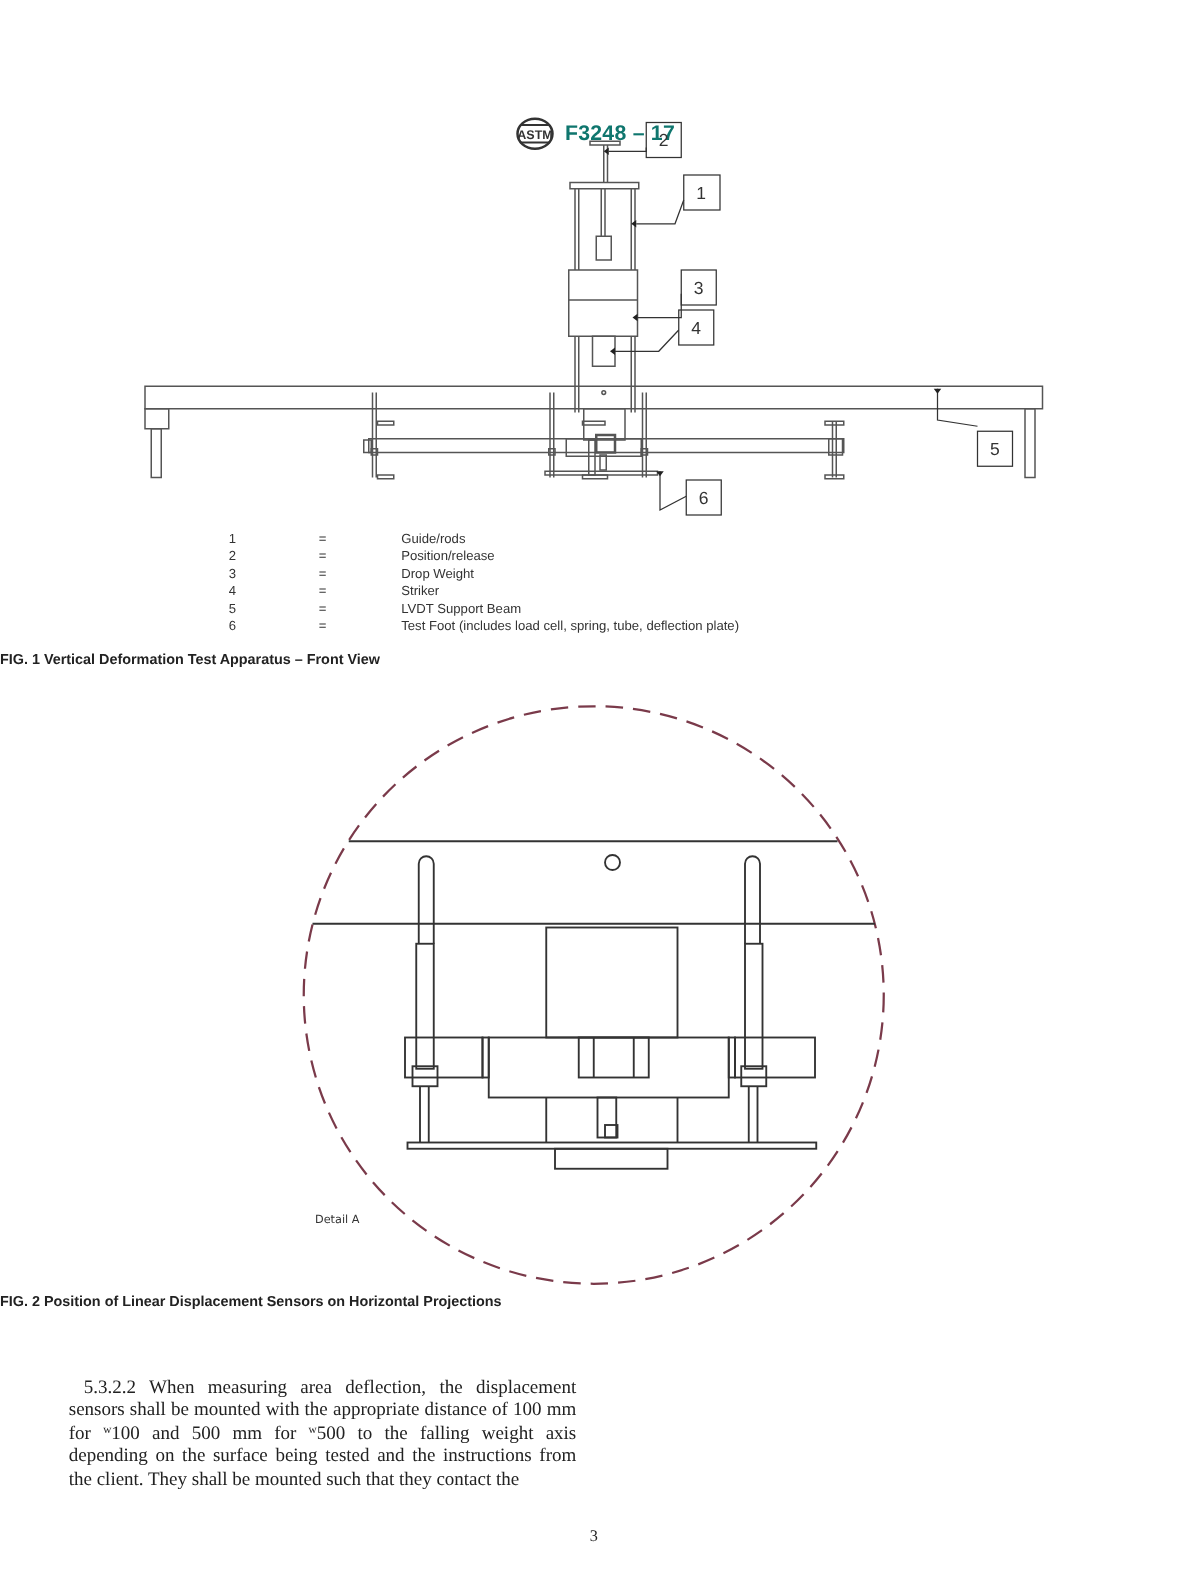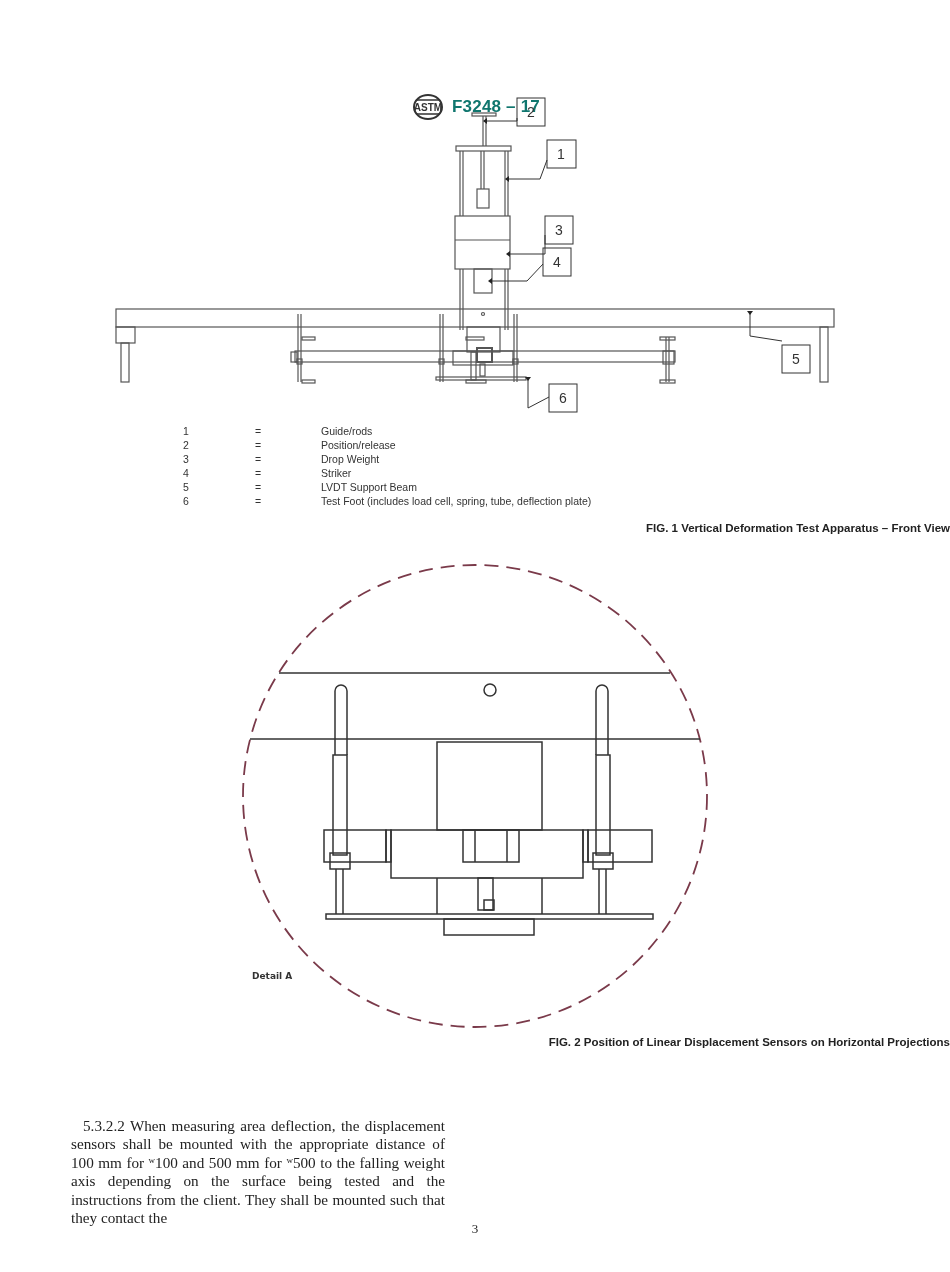--- a/index.html
+++ b/index.html
@@ -7,24 +7,24 @@
   .abs { position: absolute; }
   .header { left: 0; top: 52px; width: 950px; text-align: center; margin-top: 40px; }
   .header-inner { display: inline-flex; align-items: center; gap: 6px; }
   .logo { width: 36px; height: 30px; }
   .std-id { font-family: "Liberation Sans", sans-serif; font-weight: bold; font-size: 17px; color: #0f766e; letter-spacing: 0.2px; }
   svg.fig { position: absolute; overflow: visible; }
   .legend { left: 183px; top: 424px; font-family: "Liberation Sans", sans-serif; font-size: 10.5px; color: #333; line-height: 14px; }
   .legend-row { display: flex; }
   .legend-num { width: 72px; }
   .legend-eq { width: 66px; }
-  .caption { font-family: "Liberation Sans", sans-serif; font-weight: bold; font-size: 11.5px; color: #222; text-align: right; width: 950px; left: 0; }
-  .detail-label { left: 252px; top: 971px; font-family: "DejaVu Sans", sans-serif; font-weight: bold; font-size: 9px; color: #333; }
+  .caption { font-family: "Liberation Sans", sans-serif; font-weight: bold; font-size: 11.5px; color: #222; text-align: left; width: 950px; left: 0; }
+  .detail-label { left: 252px; top: 971px; font-family: "DejaVu Sans", sans-serif; font-weight: normal; font-size: 9px; color: #333; }
   .col { font-family: "Liberation Serif", serif; font-size: 15.2px; line-height: 18.4px; color: #222; text-align: justify; }
-  .col p { margin: 16px; }
+  .col p { margin: 0; }
   .indent { text-indent: 12px; }
   .col-left { left: 55px; top: 1101px; width: 406px; }
   .col-right { left: 489px; top: 1101px; width: 412px; }
   sup { font-size: 9px; vertical-align: 5px; line-height: 0; }
   .pagenum { left: 0; width: 950px; top: 1221px; text-align: center; font-family: "Liberation Serif", serif; font-size: 13px; color: #222; }
 </style>
 </head>
 <body>
 
 <div class="abs header">

